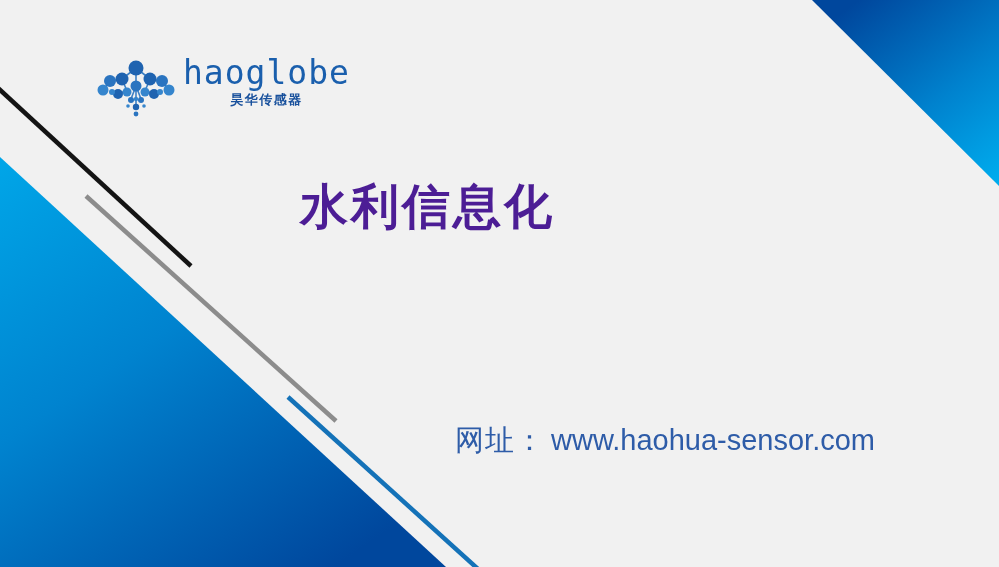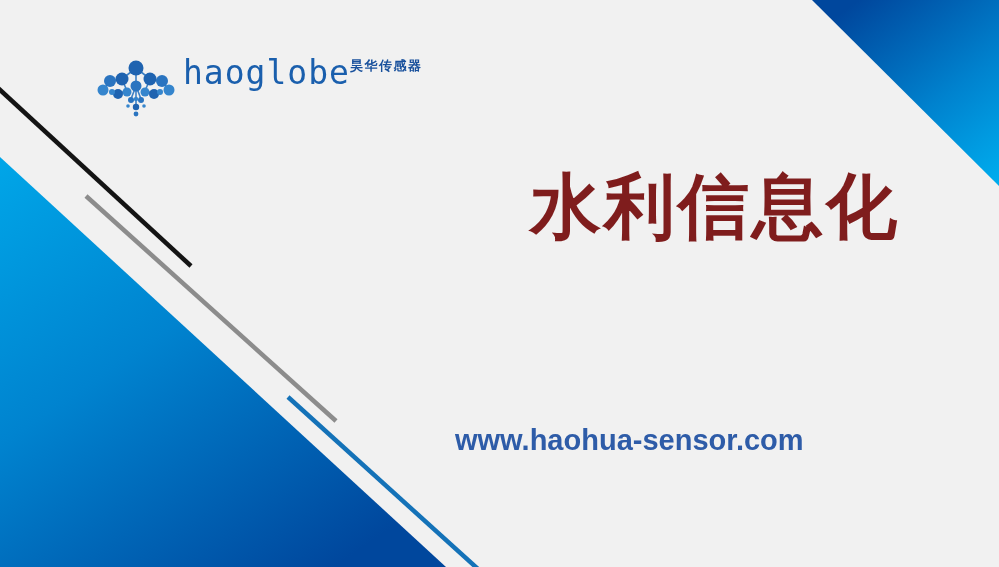--- a/index.html
+++ b/index.html
@@ -38,22 +38,22 @@
   }
   .logo-mark {
     width: 78px;
     height: 58px;
     flex: 0 0 auto;
     margin-top: 3px;
   }
   .logo-textwrap {
     margin-left: 8px;
     display: flex;
-    flex-direction: row;
-    align-items: flex-start;
+    flex-direction: column;
+    align-items: center;
   }
   .logo-word {
     font-family: "DejaVu Sans Mono", monospace;
     font-size: 33px;
     line-height: 34px;
     letter-spacing: 1px;
     font-weight: 400;
     color: #1a5fad;
     white-space: nowrap;
   }
@@ -71,26 +71,25 @@
   
   .title-block {
     position: absolute;
     left: 300px;
     top: 168px;
     width: 600px;
   }
   .title-line {
     font-family: "Liberation Sans", "DejaVu Sans", sans-serif;
     font-weight: 700;
-    font-size: 71px;
+    font-size: 48px;
     line-height: 78px;
-    color: #7f1d1d;
+    color: #4c1d95;
     letter-spacing: 3px;
     white-space: nowrap;
-    text-align: right;
   }
   .title-line-2 {
     padding-left: 140px;
   }
 
   
   .site-block {
     position: absolute;
     left: 455px;
     top: 420px;
@@ -103,22 +102,22 @@
     font-size: 29px;
     line-height: 40px;
     color: #2e5ca8;
     letter-spacing: 1px;
   }
   .site-url {
     font-family: "Liberation Sans", "DejaVu Sans", sans-serif;
     font-size: 29px;
     line-height: 40px;
     color: #2e5ca8;
+    margin-left: 6px;
     letter-spacing: 0px;
-    font-weight: bold;
   }
 </style>
 </head>
 <body>
 
 <div id="slide">
 
   <svg class="bg-layer" viewBox="0 0 999 567" preserveAspectRatio="none" xmlns="http://www.w3.org/2000/svg">
     <defs>
       <linearGradient id="gradBL" x1="0" y1="0" x2="0.75" y2="1">
@@ -196,16 +195,17 @@
       <div class="logo-word">haoglobe</div>
       <div class="logo-sub">昊华传感器</div>
     </div>
   </div>
 
   <div class="title-block">
     <div class="title-line">水利信息化</div>
   </div>
 
   <div class="site-block">
+    <span class="site-label">网址：</span>
     <span class="site-url">www.haohua-sensor.com</span>
   </div>
 
 </div>
 
 </body></html>

